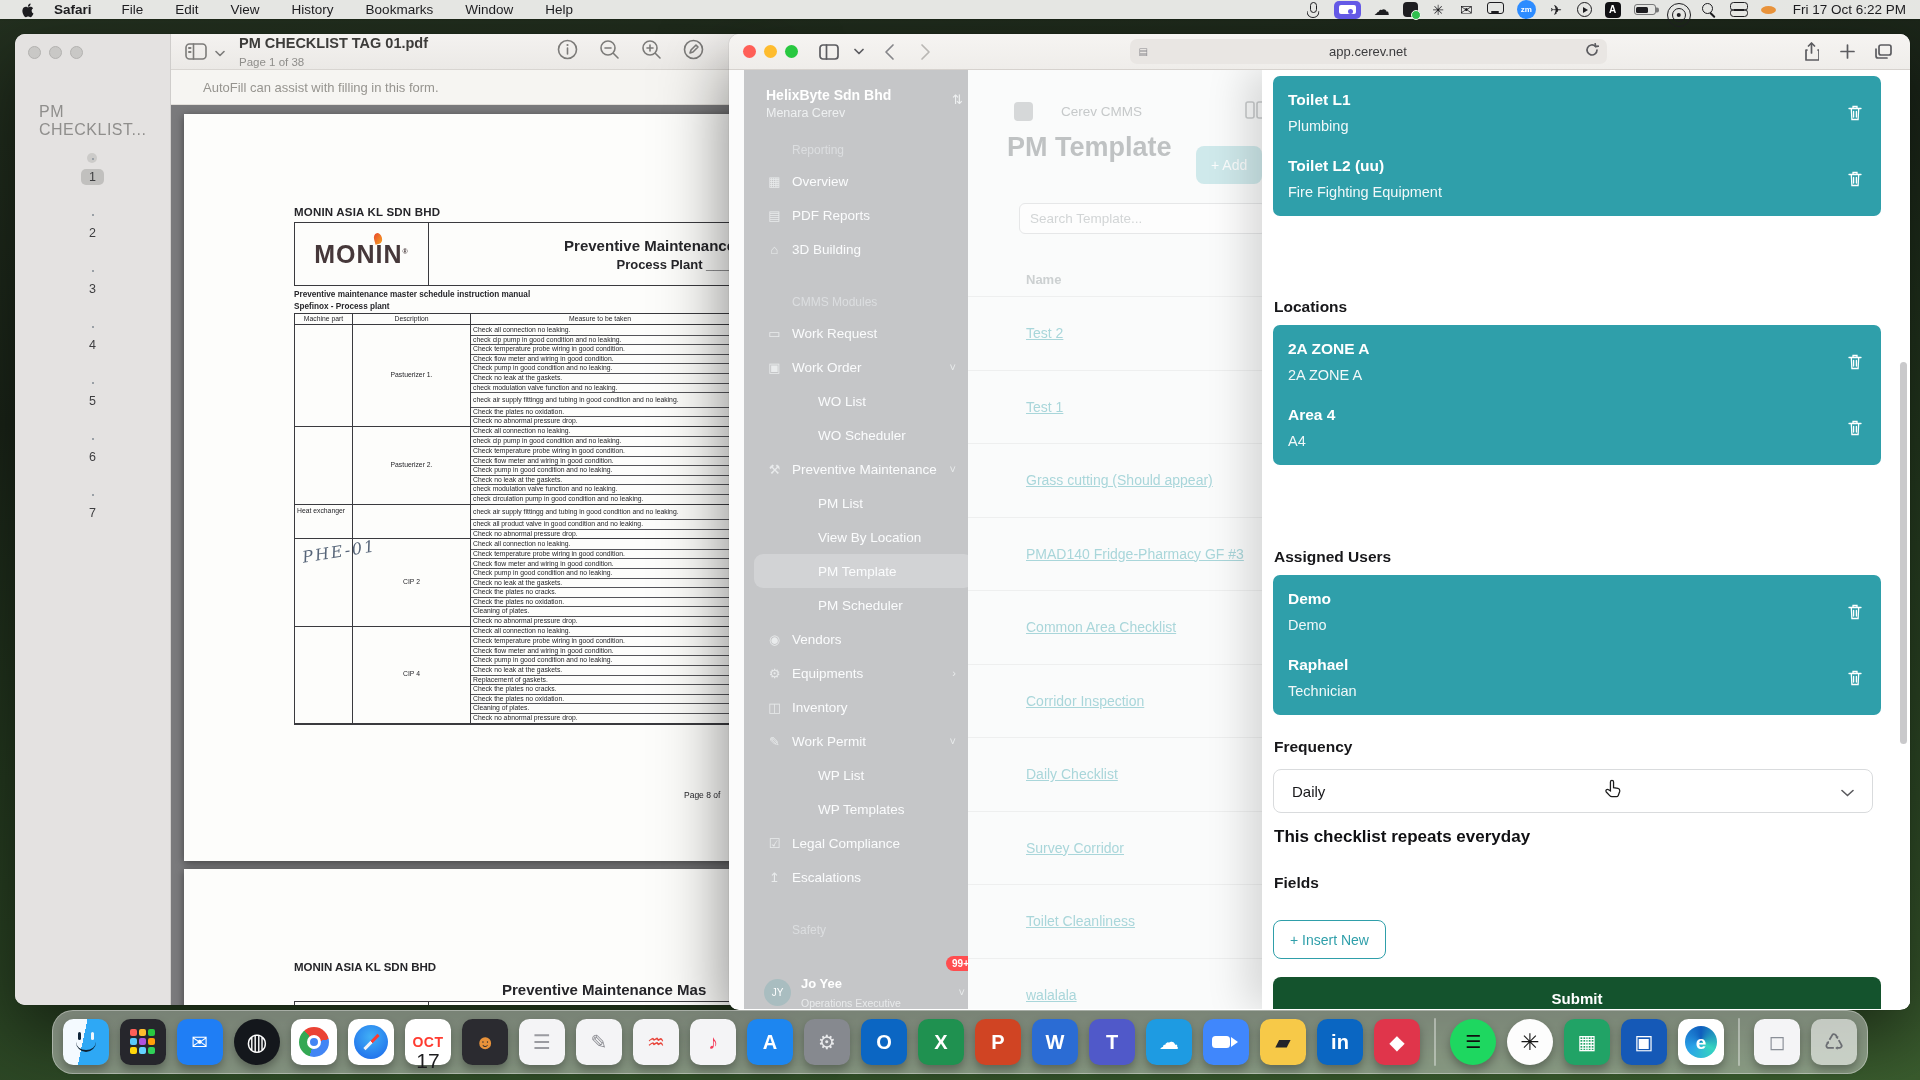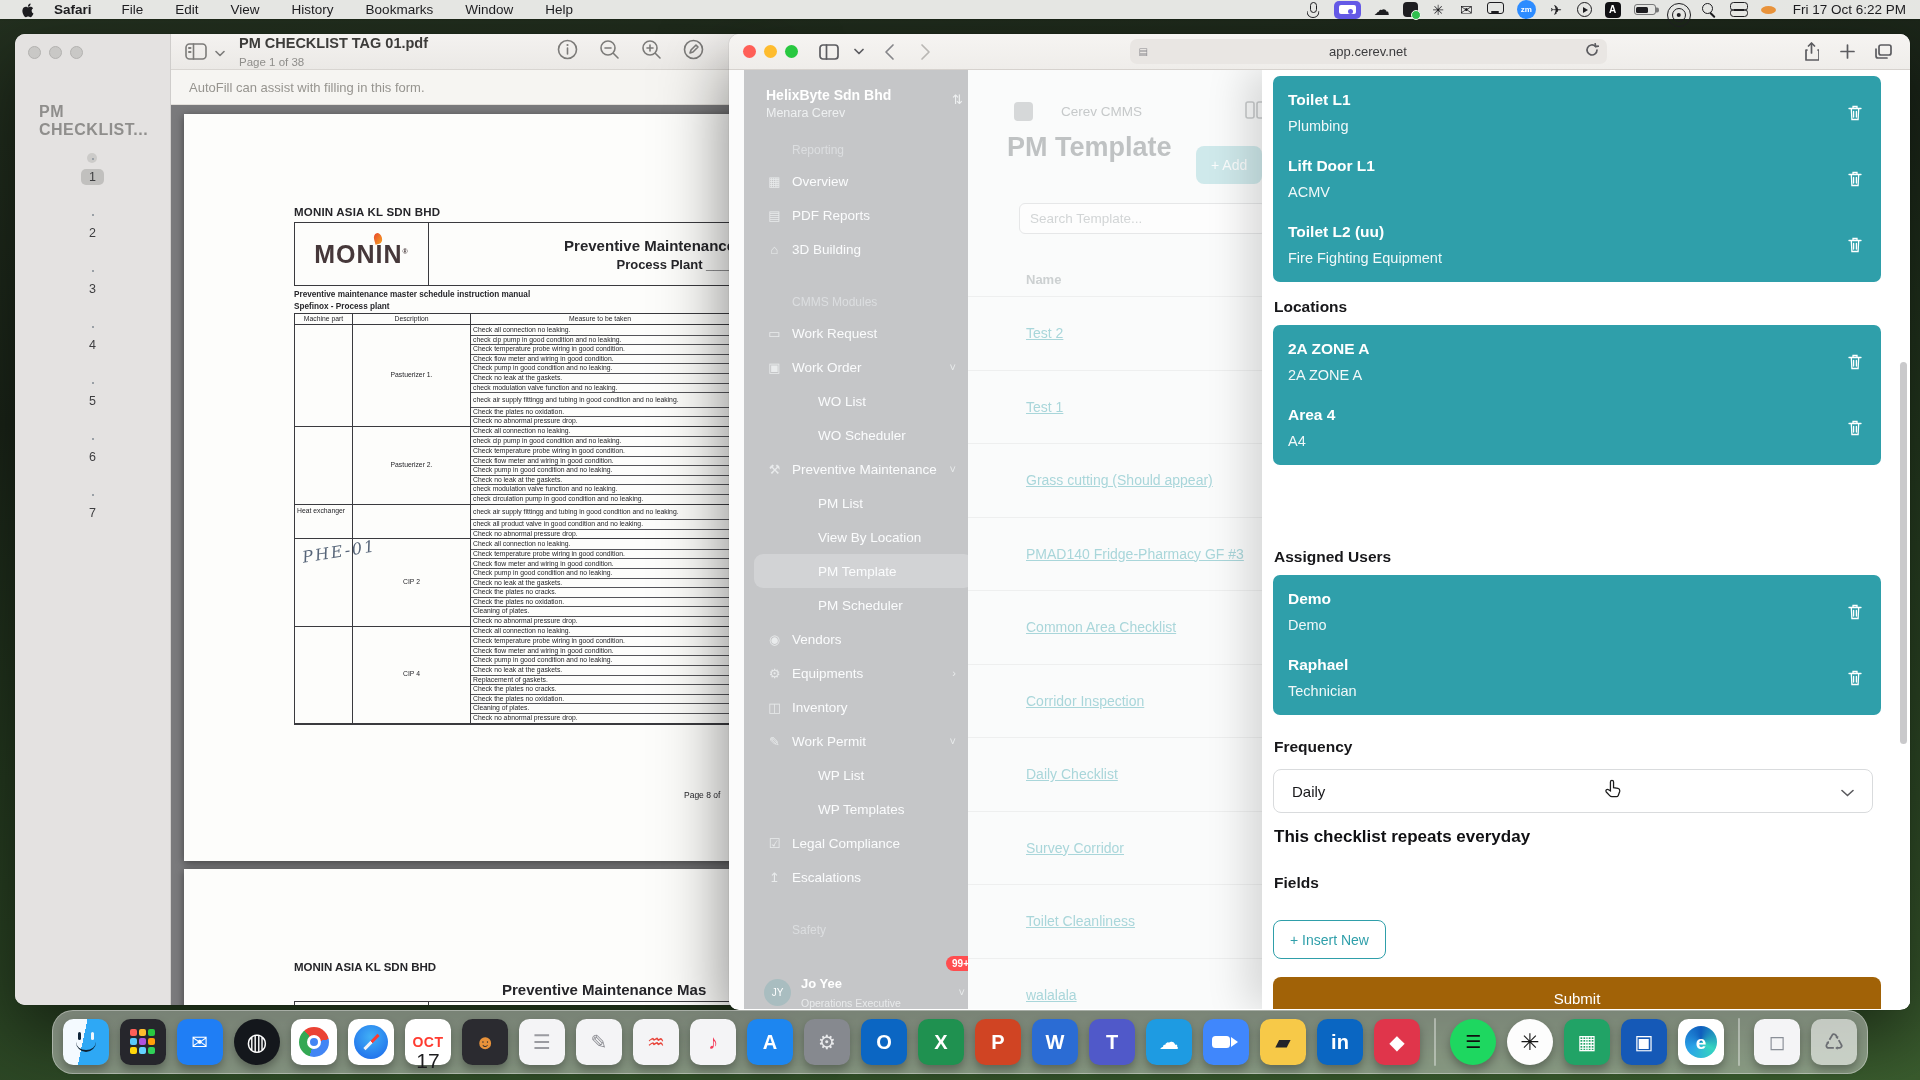--- a/index.html
+++ b/index.html
@@ -59,37 +59,37 @@
   .lights b{width:13px;height:13px;border-radius:50%}
   .lights.off b{background:#c9c8c6;border:.5px solid #b3b2b0}
   .lights.on b:nth-child(1){background:#ff5f57}
   .lights.on b:nth-child(2){background:#febc2e}
   .lights.on b:nth-child(3){background:#28c840}
 
   
   #preview{left:15px;top:34px;width:757px;height:971px;background:#efeeec;z-index:1}
   .pv-side{position:absolute;left:0;top:0;bottom:0;width:156px;background:#e4e2e1;border-right:1px solid #cfcdcb;padding-top:12px}
   .pv-side .lights{padding-left:13px}
-  .pv-label{margin:44px 0 14px 24px;font-size:16px;font-weight:700;color:#8f8e8c;letter-spacing:.5px}
+  .pv-label{margin:44px 0 14px 24px;font-size:16px;font-weight:400;color:#8f8e8c;letter-spacing:.5px}
   .thumbs{display:flex;flex-direction:column;align-items:center}
   .thumb{display:flex;flex-direction:column;align-items:center;margin-bottom:24px}
   .thumb .box{padding:5px;border-radius:7px}
   .thumb.sel .box{background:#cccbc9}
   .mini{width:58px;height:66px;background:#fff;box-shadow:0 1px 3px rgba(0,0,0,.35);position:relative;overflow:hidden}
   .mini::before{content:"";position:absolute;left:9%;right:7%;top:9%;height:13%;border:1px solid #9aa0a6}
   .mini::after{content:"";position:absolute;left:9%;right:7%;top:30%;bottom:13%;background:repeating-linear-gradient(#b6bac0 0 1px,transparent 1px 3.4px)}
   .pnum{margin-top:6px;font-size:12.5px;color:#3e3e40;padding:1px 8px;border-radius:5px}
   .thumb.sel .pnum{background:#c1c0be}
   .pv-main{position:absolute;left:156px;top:0;right:0;bottom:0;display:flex;flex-direction:column}
   .pv-titlebar{height:36px;background:linear-gradient(#f4f2f0,#ebe9e6);border-bottom:1px solid #d8d5d1;display:flex;align-items:center;padding:0 14px;position:relative}
   .pv-title-wrap{margin-left:14px;line-height:1.1}
   .pv-title{font-size:14.5px;font-weight:700;color:#3d3c3a}
   .pv-subtitle{font-size:11.5px;color:#8f8e8b}
   .pv-icons{position:absolute;right:68px;display:flex;gap:21px;color:#7c7b79}
-  .pv-autofill{height:35px;background:#f6f5f2;border-bottom:1px solid #e2dfda;display:flex;align-items:center;padding-left:18px;font-size:13px;color:#96948f}
+  .pv-autofill{height:35px;background:#f6f5f2;border-bottom:1px solid #e2dfda;display:flex;align-items:center;padding-left:32px;font-size:13px;color:#96948f}
   .pv-content{flex:1;background:#7a7a7c;position:relative;overflow:hidden}
   .page{position:absolute;background:#fdfdfb;box-shadow:0 2px 8px rgba(0,0,0,.45);color:#26262a}
   #page1{left:13px;top:9px;width:600px;height:747px}
   #page2{left:13px;top:764px;width:600px;height:150px;overflow:hidden}
   .doc-company{position:absolute;left:110px;top:92px;font-size:11.5px;font-weight:700;letter-spacing:.2px}
   .doc-headbox{position:absolute;left:110px;top:108px;right:-12px;height:64px;display:flex;border:1.4px solid #3a3a3e}
   .doc-logo-cell{width:134px;border-right:1.4px solid #3a3a3e;display:flex;align-items:center;justify-content:center;position:relative}
   .doc-logo{font-size:25px;font-weight:700;letter-spacing:1px;color:#46383a;position:relative}
   .doc-logo sup{font-size:7px}
   .doc-logo .drop{position:absolute;top:-7px;left:63%;width:8px;height:11px;border-radius:50% 50% 50% 0;background:linear-gradient(140deg,#e8442e,#f5a623);transform:rotate(-15deg)}
@@ -175,21 +175,21 @@
   .card{position:absolute;left:11px;width:608px;background:#2f9faa;border-radius:7px;color:#fff;padding:4px 0}
   .ent{position:relative;padding:11px 60px 12px 15px}
   .ent .t{font-size:15.5px;font-weight:700}
   .ent .s{font-size:14.5px;color:rgba(255,255,255,.93);margin-top:9px}
   .trash{position:absolute;right:16px;top:50%;transform:translateY(-50%);background:none;border:none;cursor:pointer;display:flex}
   .dw-label{position:absolute;left:12px;font-size:15.5px;font-weight:700;color:#17171a}
   .dw-select{position:absolute;left:11px;top:699px;width:600px;height:44px;border:1px solid #d9dbdd;border-radius:8px;background:#fff;display:flex;align-items:center;padding:0 18px;font-size:15px;color:#17171a}
   .dw-select .sel-chev{margin-left:auto}
   .dw-note{position:absolute;left:12px;top:757px;font-size:17px;font-weight:700;color:#101013}
   .dw-insert{position:absolute;left:11px;top:850px;height:39px;padding:0 16px;background:#fff;border:1px solid #2f9faa;border-radius:8px;color:#2f9faa;font-size:14px;font-weight:500;cursor:pointer}
-  .dw-submit{position:absolute;left:11px;top:907px;width:608px;height:42px;background:#a16207;border:none;border-radius:8px;color:#fff;font-size:15px;font-weight:400;cursor:pointer}
+  .dw-submit{position:absolute;left:11px;top:907px;width:608px;height:42px;background:#14532d;border:none;border-radius:8px;color:#fff;font-size:15px;font-weight:700;cursor:pointer}
   .dw-scroll{position:absolute;right:3px;top:292px;width:7px;height:382px;background:#c9c9cb;border-radius:4px}
   .cursor-hand{position:absolute;left:340px;top:708px;z-index:9}
 
   
   .dock{position:absolute;bottom:6px;left:50%;transform:translateX(-50%);display:flex;align-items:center;gap:11px;
     padding:7px 10px;background:rgba(250,250,250,.42);border:1px solid rgba(255,255,255,.35);border-radius:21px;z-index:40}
   .tile{position:relative;width:46px;height:46px;border-radius:10.5px;display:flex;flex-direction:column;align-items:center;justify-content:center;
     box-shadow:0 5px 10px rgba(0,0,0,.3);flex:none}
   .tile .glyph{font-size:20px;font-weight:700;line-height:1;position:relative;z-index:2}
   .cal-m{display:none}.cal-d{display:none}
@@ -978,29 +978,20 @@
           <div class="ent">
             <div class="t">Toilet L1</div>
             <div class="s">Plumbing</div>
             <button class="trash">
               <svg width="20" height="20" viewBox="0 0 20 20">
                 <path d="M4 5.5h12M8 5.5V3.5h4v2M6.3 5.5l.6 11h6.2l.6-11M8.6 8.5v5.5M11.4 8.5v5.5" stroke="#fff" stroke-width="1.3" fill="none" stroke-linecap="round"></path>
               </svg>
             </button>
           </div>
 
-          <div class="ent">
-            <div class="t">Lift Door L1</div>
-            <div class="s">ACMV</div>
-            <button class="trash">
-              <svg width="20" height="20" viewBox="0 0 20 20">
-                <path d="M4 5.5h12M8 5.5V3.5h4v2M6.3 5.5l.6 11h6.2l.6-11M8.6 8.5v5.5M11.4 8.5v5.5" stroke="#fff" stroke-width="1.3" fill="none" stroke-linecap="round"></path>
-              </svg>
-            </button>
-          </div>
 
           <div class="ent">
             <div class="t">Toilet L2 (uu)</div>
             <div class="s">Fire Fighting Equipment</div>
             <button class="trash">
               <svg width="20" height="20" viewBox="0 0 20 20">
                 <path d="M4 5.5h12M8 5.5V3.5h4v2M6.3 5.5l.6 11h6.2l.6-11M8.6 8.5v5.5M11.4 8.5v5.5" stroke="#fff" stroke-width="1.3" fill="none" stroke-linecap="round"></path>
               </svg>
             </button>
           </div>

